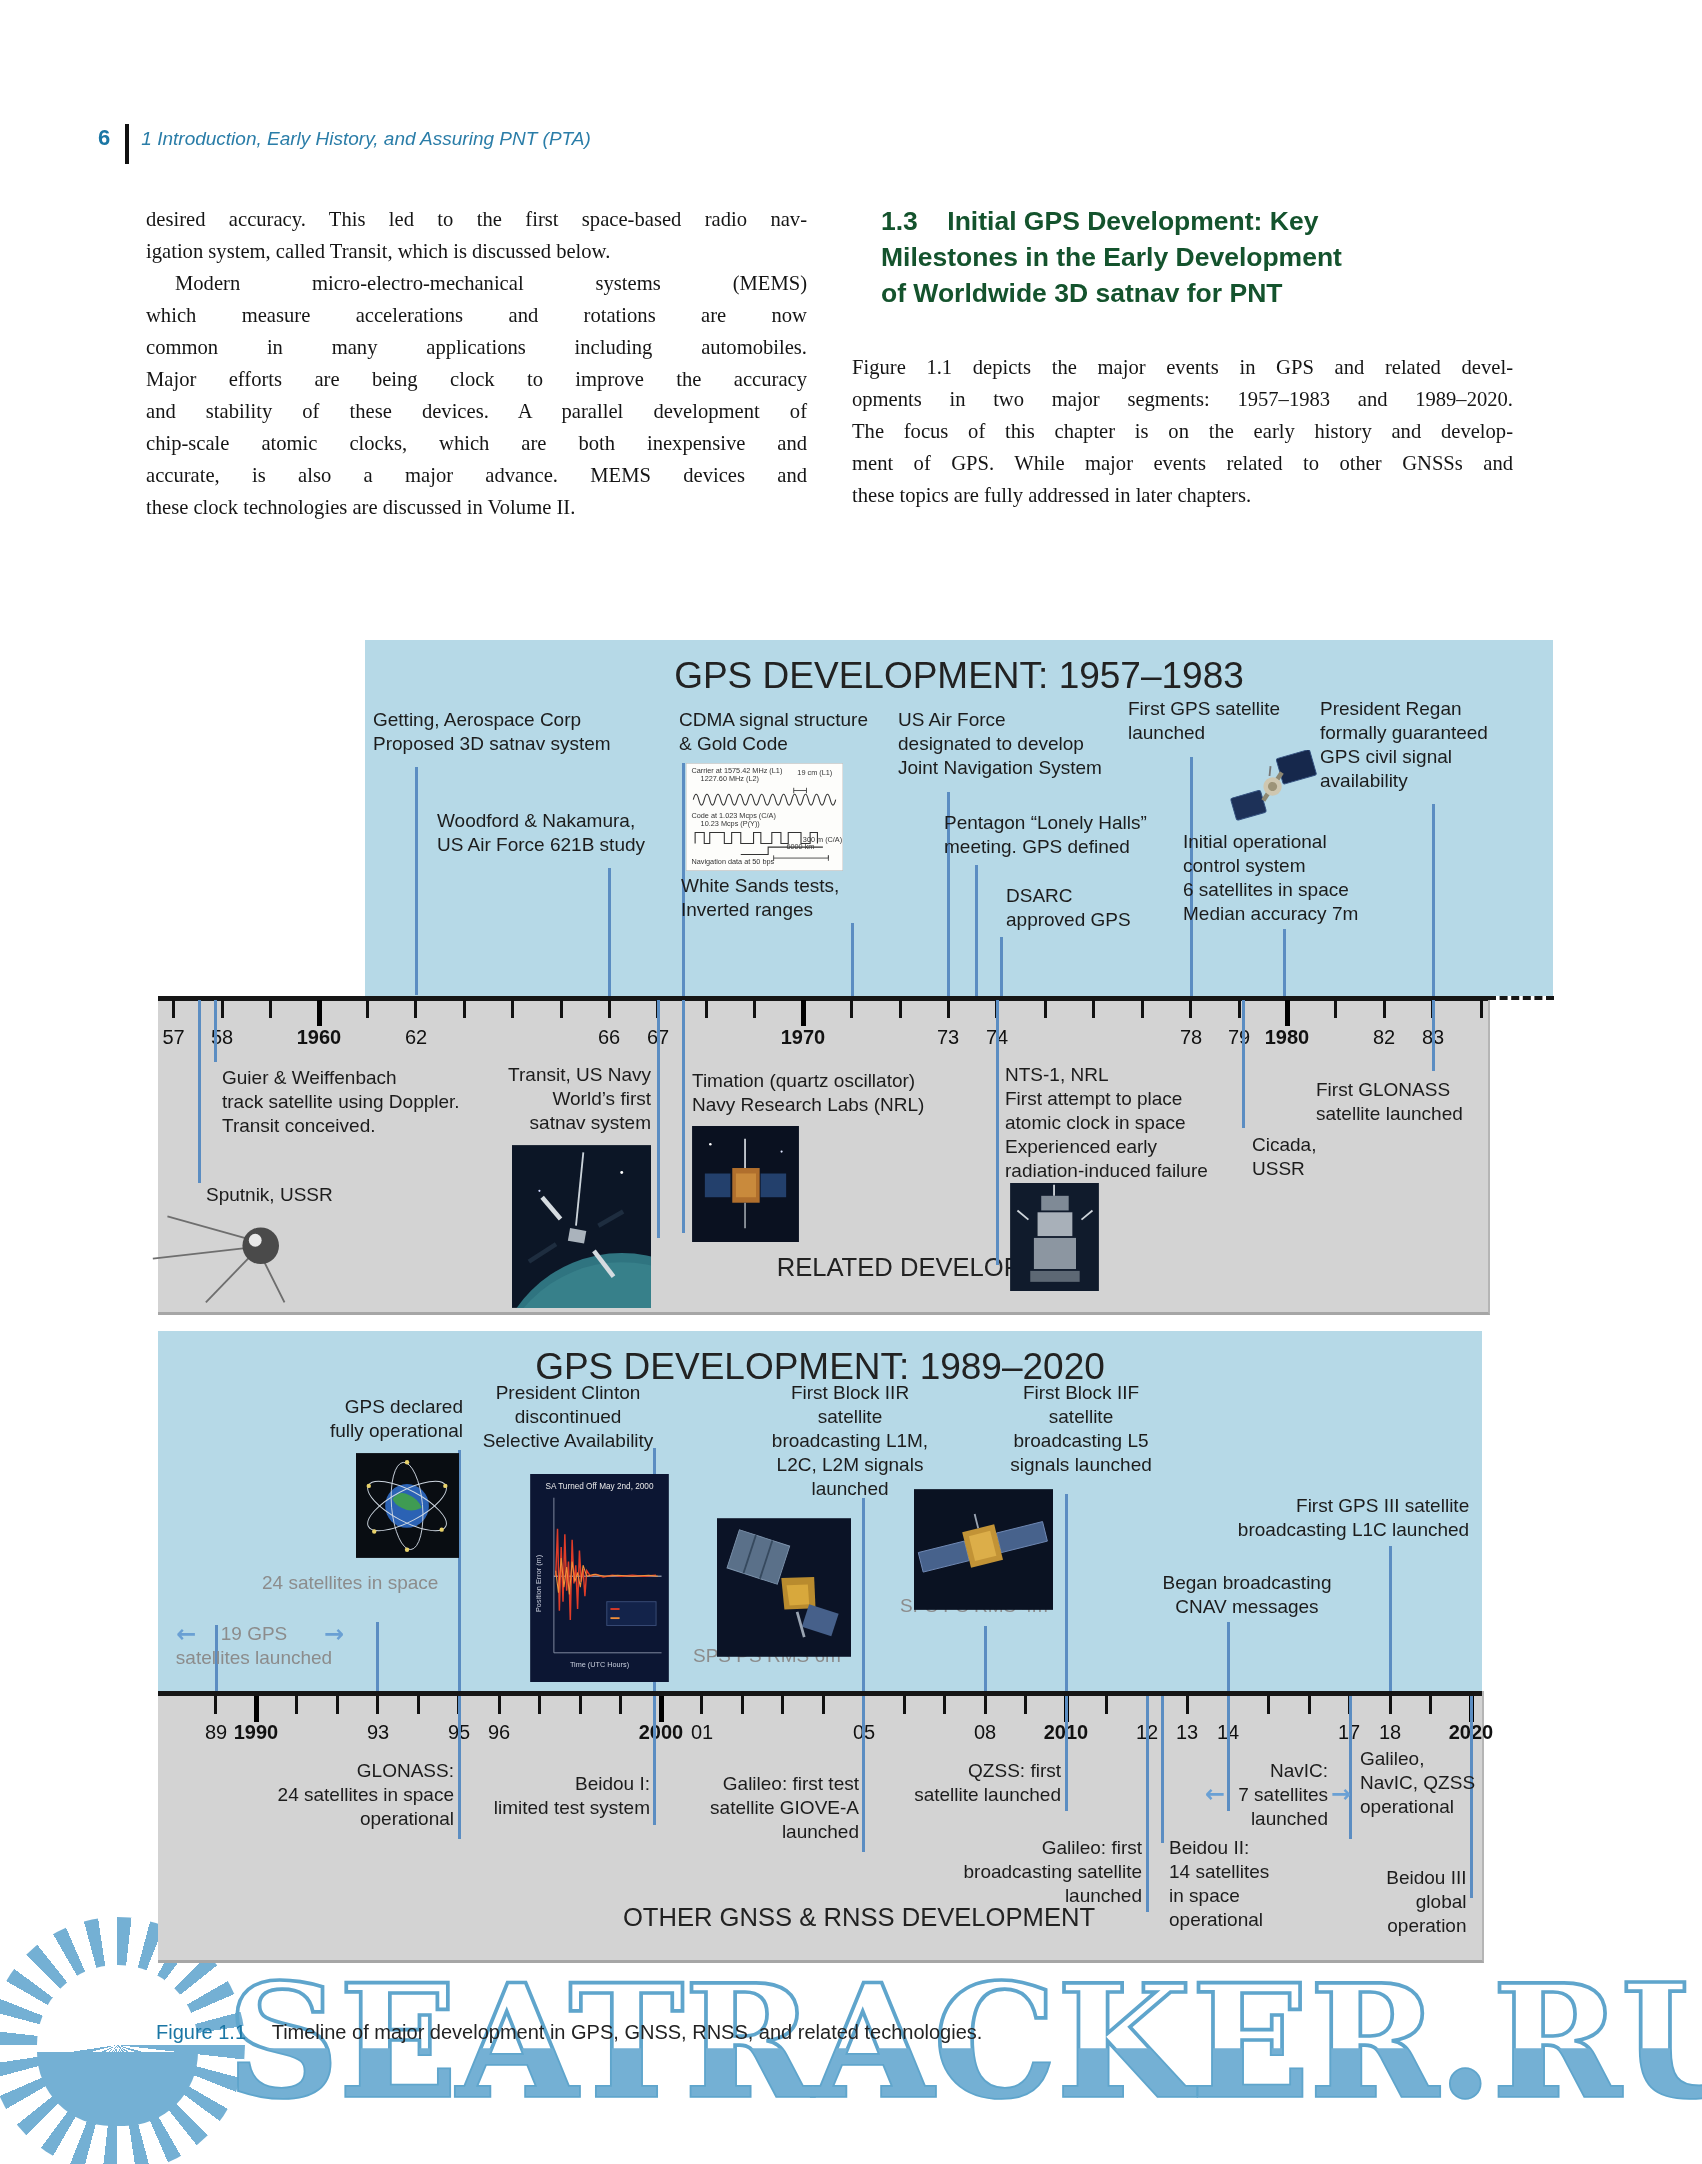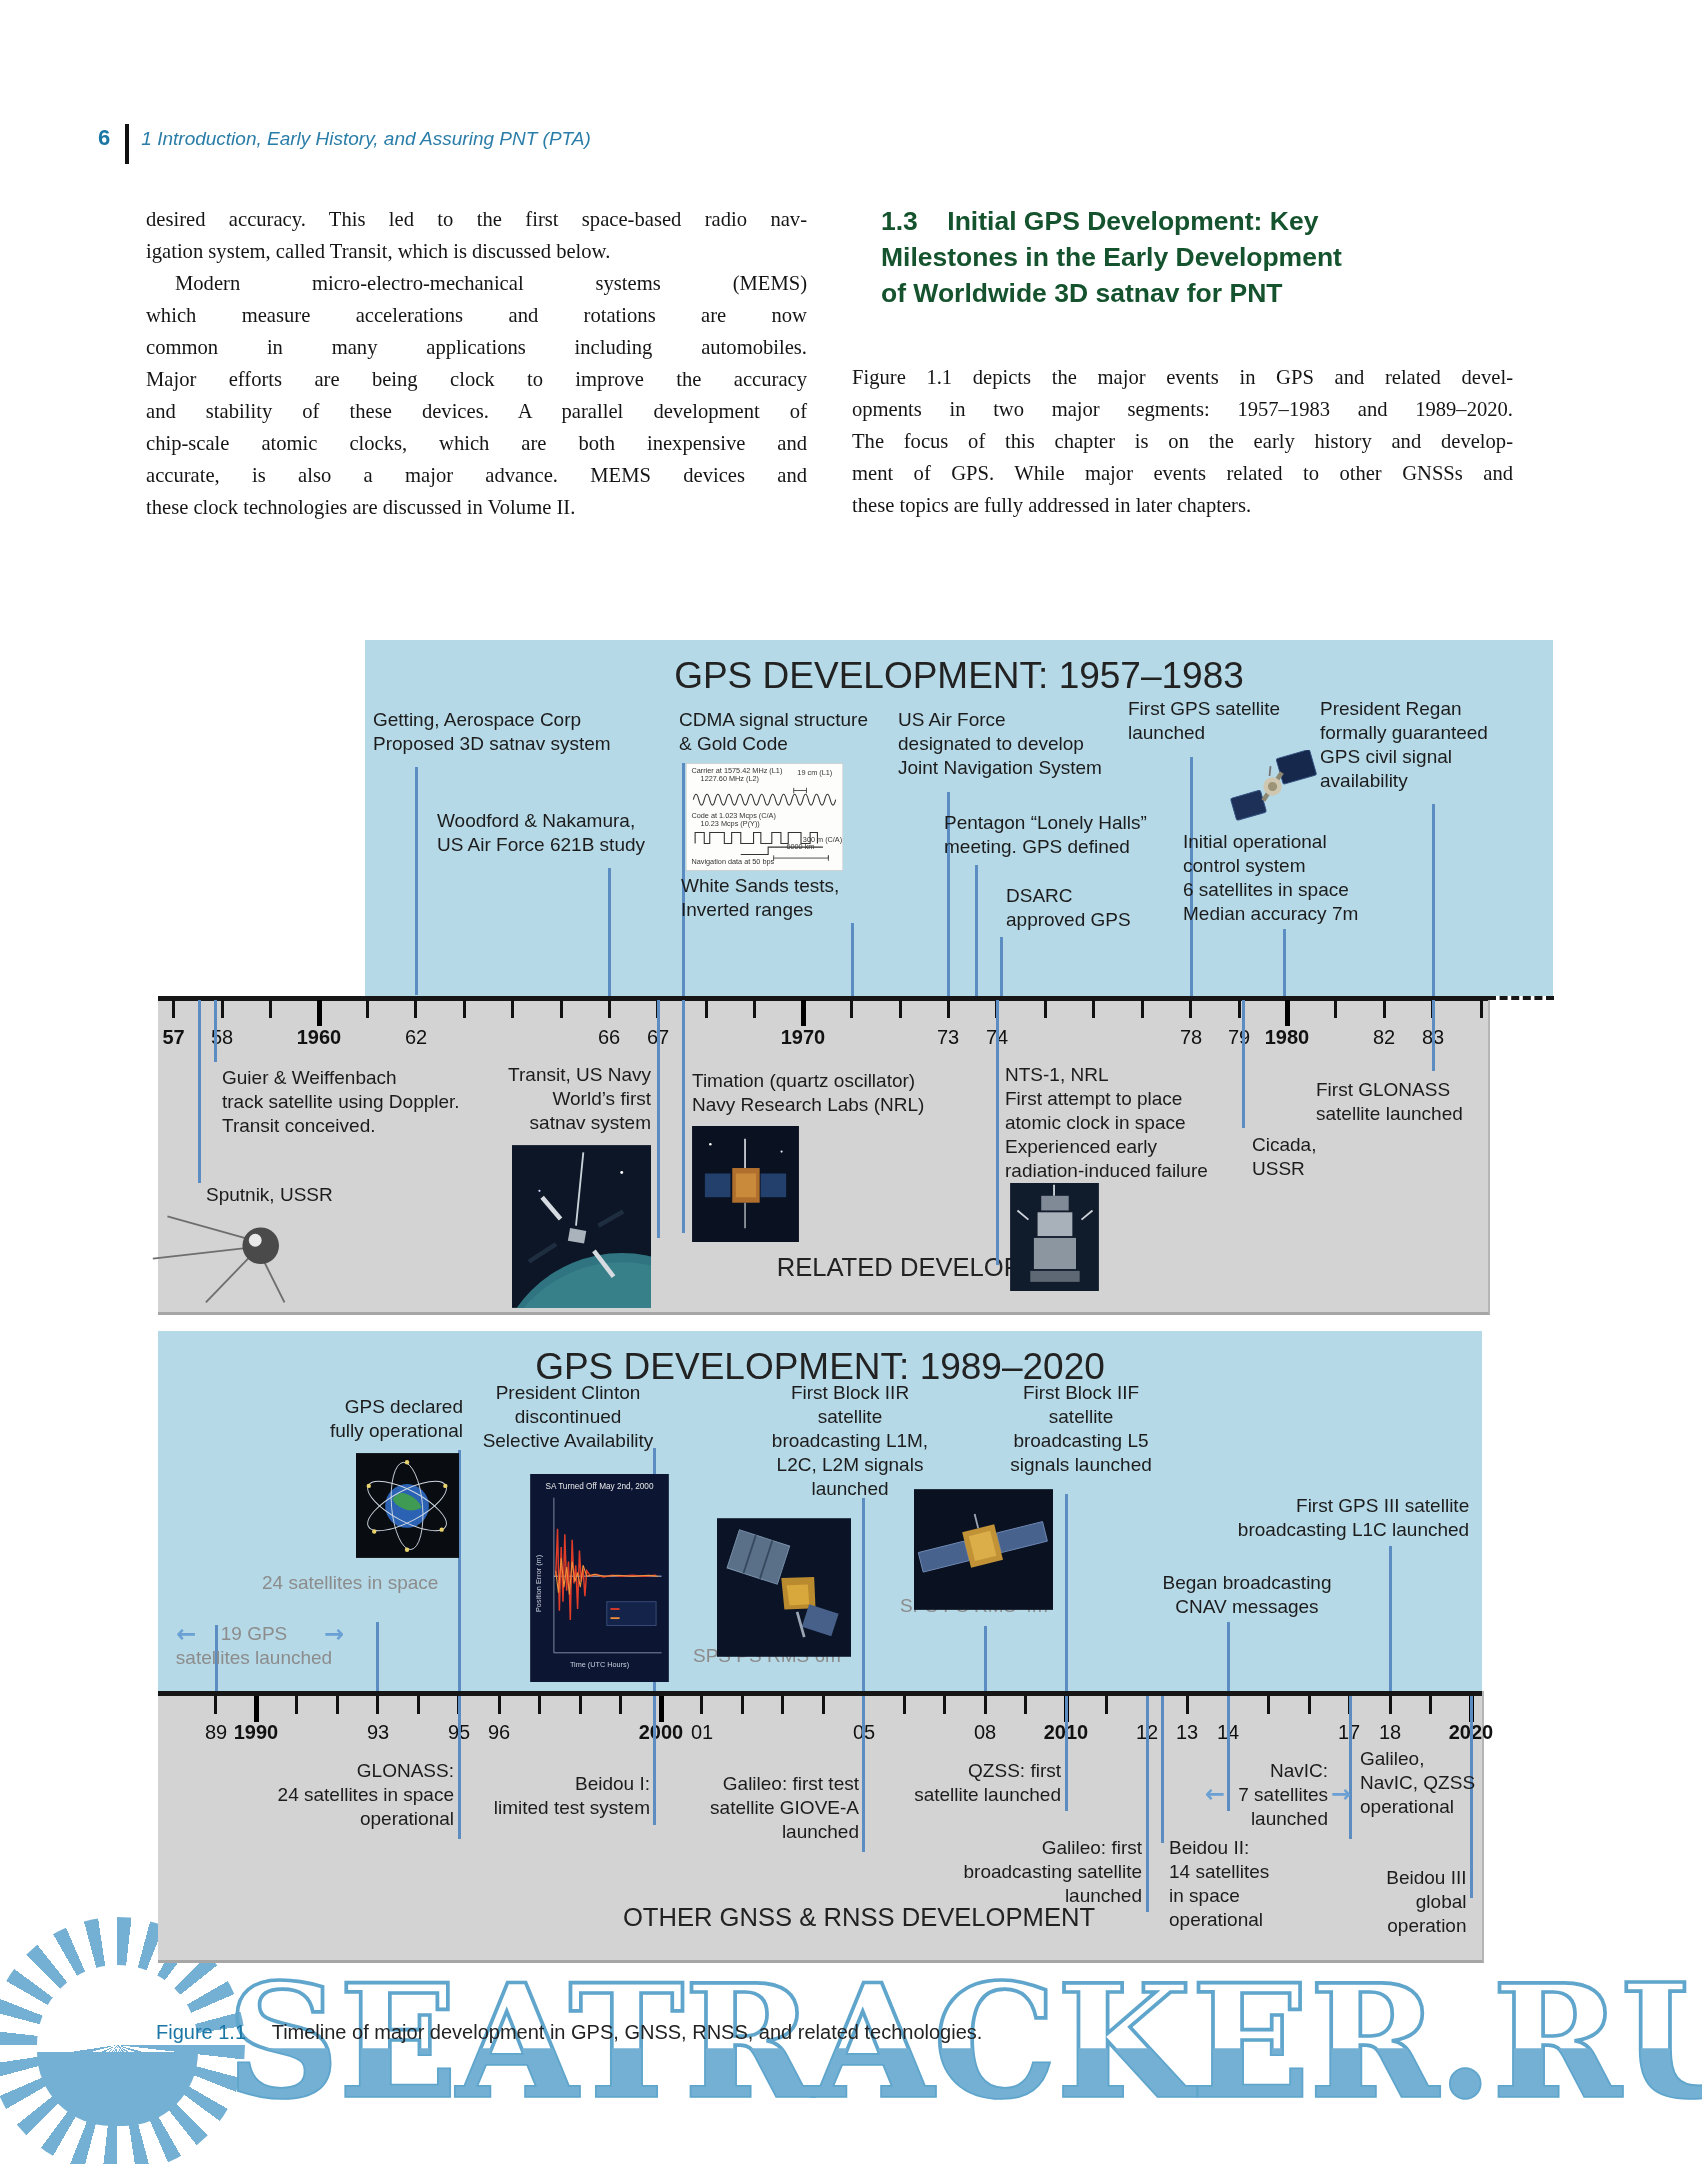--- a/index.html
+++ b/index.html
@@ -12,21 +12,21 @@
   .hdr .chap{font:italic 19px/27.4px "Liberation Sans",sans-serif;color:#2a7da8;padding-top:0.9px;}
   
   .col{position:absolute;top:203px;width:661px;z-index:3;}
   .col-left{left:146px;}
   .col-right{left:852px;}
   .serif{font-family:"Liberation Serif",serif;font-size:20.6px;line-height:32px;color:#151515;}
   .jline{text-align:justify;text-align-last:justify;}
   .jline.last{text-align-last:left;}
   .jline.indent{text-indent:29px;}
   .sec-head{font:bold 26.5px/36px "Liberation Sans",sans-serif;color:#14532d;white-space:pre;margin-left:29px;}
-  .col-right .para{margin-top:50px;}
+  .col-right .para{margin-top:40px;}
   
   .fig{position:absolute;z-index:2;}
   #fig1{left:158px;top:635px;width:1401px;height:681px;}
   #fig2{left:158px;top:1331px;width:1324px;height:630px;}
   .bluebox{position:absolute;background:#b6d9e7;}
   .grayband{position:absolute;background:#d3d3d3;border-bottom:3.7px solid #a6a6a6;border-right:2.7px solid #b5b5b5;}
   .figtitle{position:absolute;font-size:37px;color:#222;white-space:nowrap;transform:translateX(-50%);}
   .axisbar{position:absolute;height:4.6px;background:#161616;}
   .axisdash{position:absolute;height:0;border-top:4.6px dashed #161616;}
   .tick{position:absolute;width:2.7px;background:#111;}
@@ -198,21 +198,21 @@
       <div class="tick" style="left: 886px; top: 365px; height: 18.3px;"></div>
       <div class="tick" style="left: 934px; top: 365px; height: 18.3px;"></div>
       <div class="tick" style="left: 983px; top: 365px; height: 18.3px;"></div>
       <div class="tick" style="left: 1031px; top: 365px; height: 18.3px;"></div>
       <div class="tick" style="left: 1080px; top: 365px; height: 18.3px;"></div>
       <div class="tick big" style="left: 1127px; top: 365px; height: 25.6px;"></div>
       <div class="tick" style="left: 1176px; top: 365px; height: 18.3px;"></div>
       <div class="tick" style="left: 1225px; top: 365px; height: 18.3px;"></div>
       <div class="tick" style="left: 1273px; top: 365px; height: 18.3px;"></div>
       <div class="tick" style="left: 1322px; top: 365px; height: 18.3px;"></div>
-      <div class="ticklabel" style="left: 15.5px; top: 391px; font-weight: bold;">57</div>
+      <div class="ticklabel" style="left: 15.5px; top: 391px;">57</div>
       <div class="ticklabel" style="left: 64px; top: 391px;">58</div>
       <div class="ticklabel bold" style="left: 161px; top: 391px;">1960</div>
       <div class="ticklabel" style="left: 258px; top: 391px;">62</div>
       <div class="ticklabel" style="left: 451px; top: 391px;">66</div>
       <div class="ticklabel" style="left: 500px; top: 391px;">67</div>
       <div class="ticklabel bold" style="left: 645px; top: 391px;">1970</div>
       <div class="ticklabel" style="left: 790px; top: 391px;">73</div>
       <div class="ticklabel" style="left: 839px; top: 391px;">74</div>
       <div class="ticklabel" style="left: 1033px; top: 391px;">78</div>
       <div class="ticklabel" style="left: 1081px; top: 391px;">79</div>

